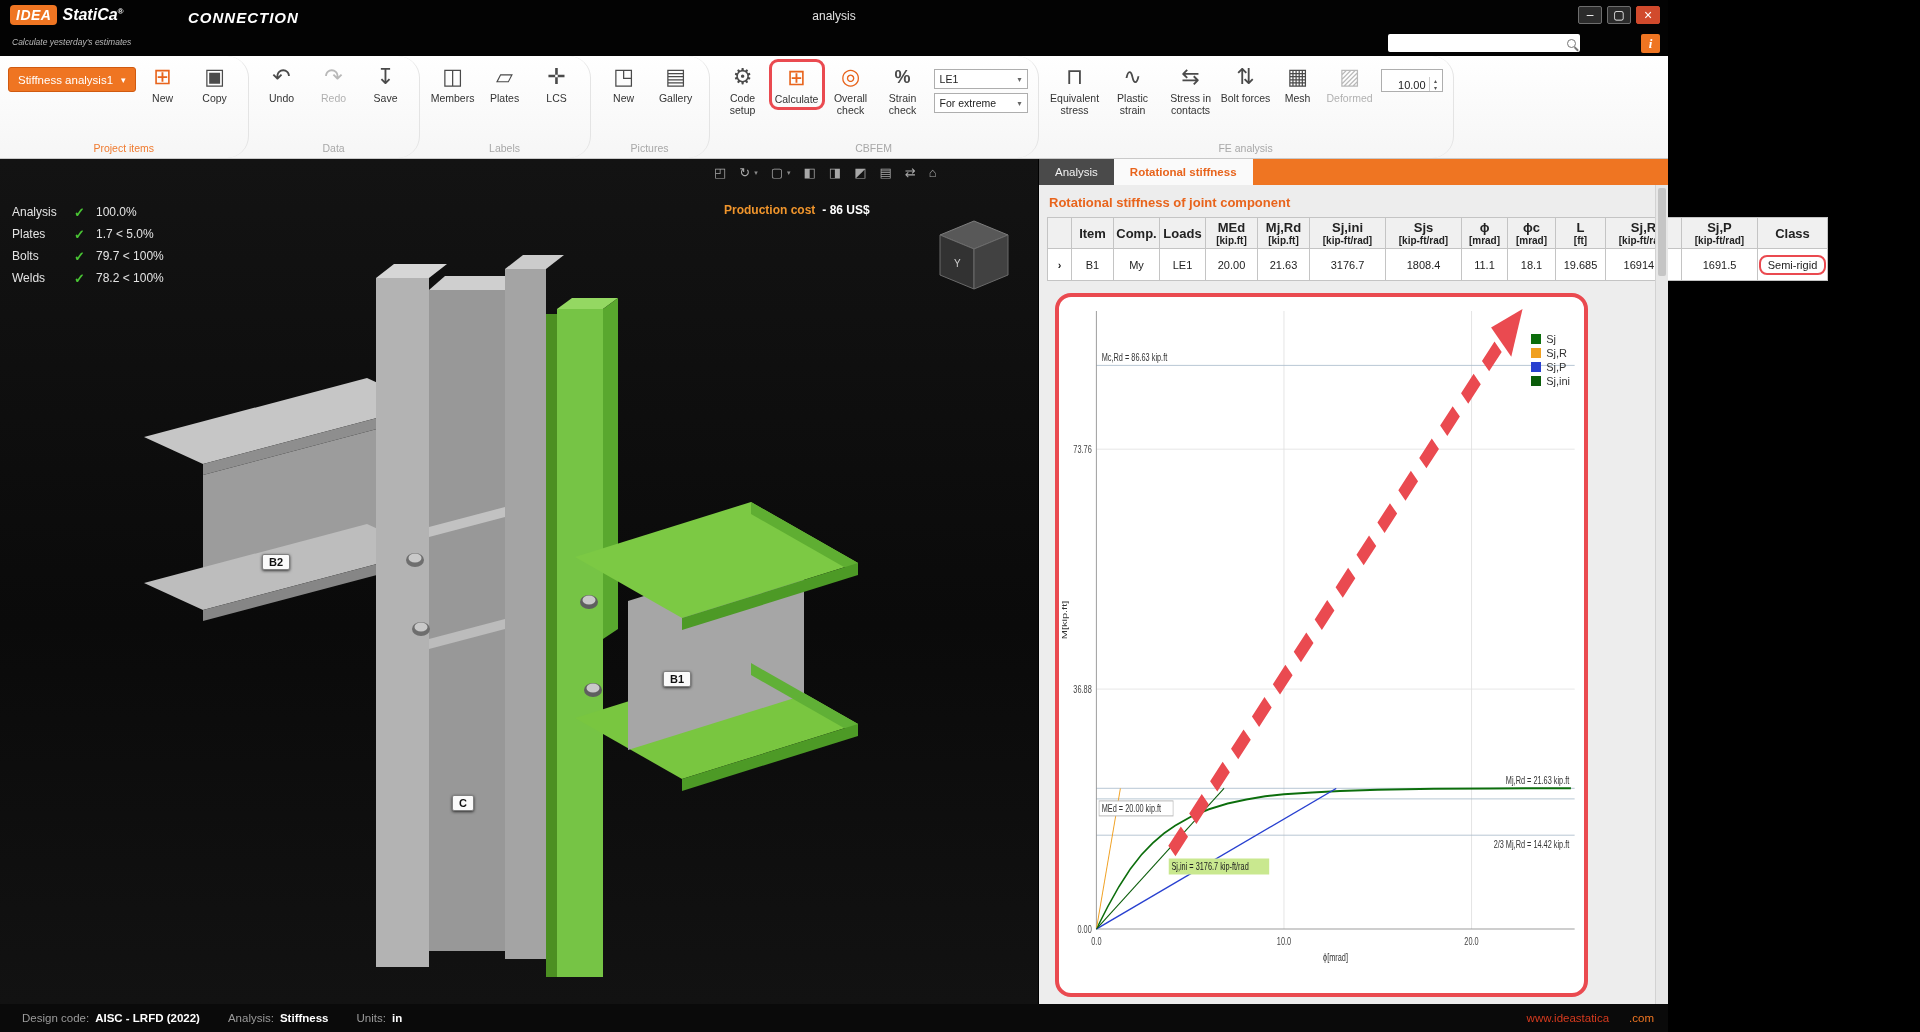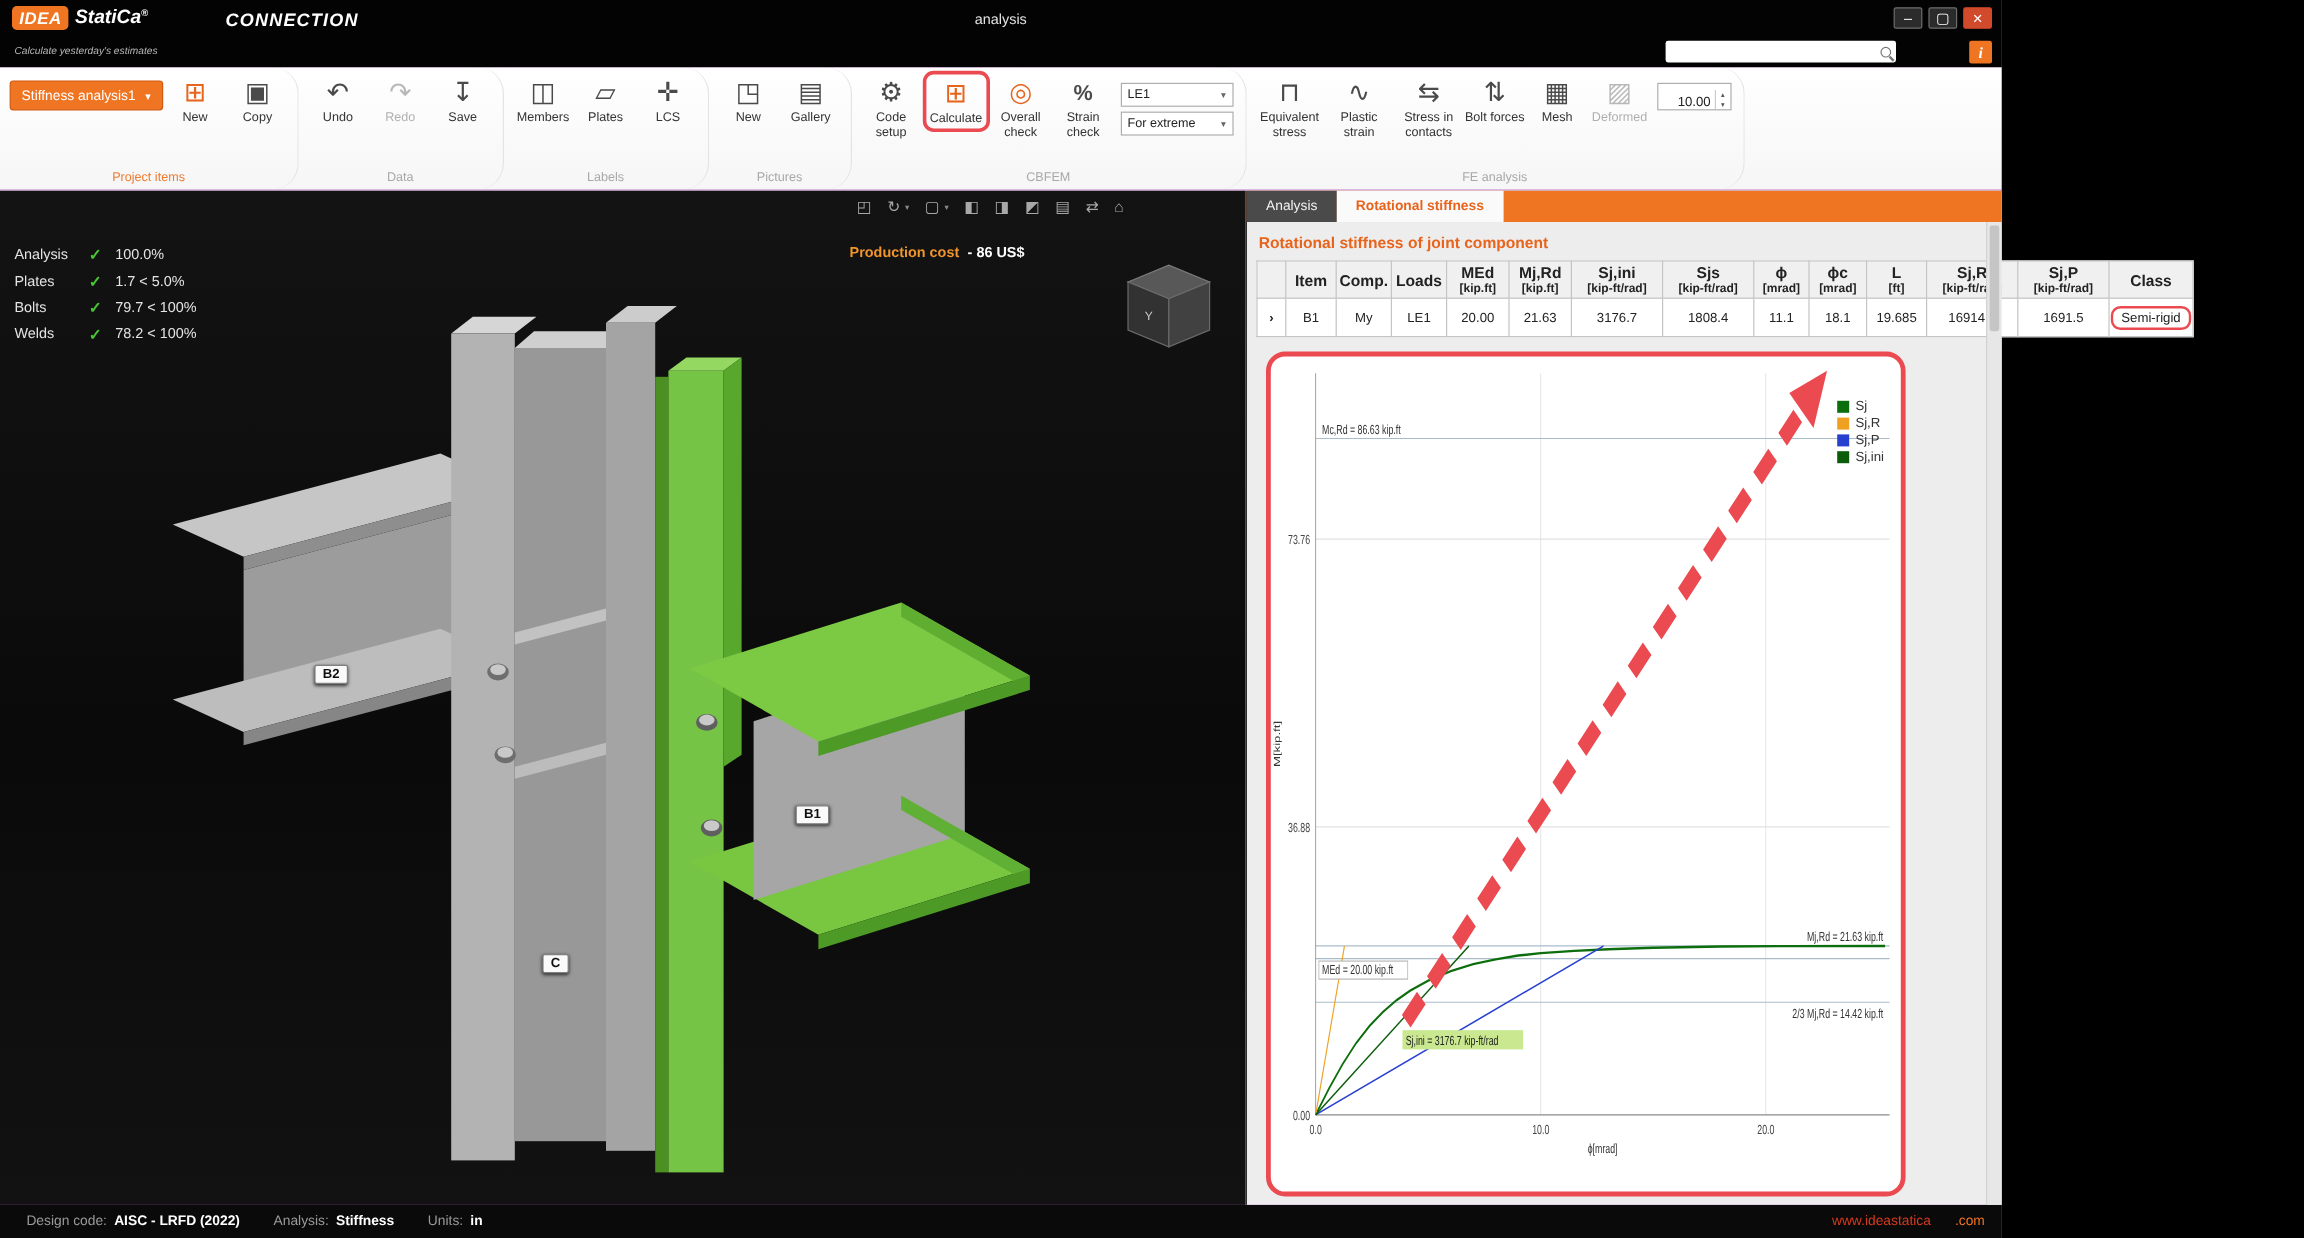--- a/index.html
+++ b/index.html
@@ -52,21 +52,21 @@
   .spinner-arrows { width:13px; border-left:1px solid #ccc; display:flex; flex-direction:column; }
   .spinner-arrows span { flex:1; font-size:6px; color:#555; display:flex; align-items:center; justify-content:center; cursor:default; }
 
   
   .main { flex:1; display:flex; min-height:0; }
   .viewport { position:relative; flex:0 0 1038px; background:linear-gradient(#131313 0%, #0a0a0a 55%, #121212 100%); overflow:hidden; }
   .scene { position:absolute; inset:0; width:100%; height:100%; }
   .vp-toolbar { position:absolute; left:714px; top:6px; display:flex; align-items:center; gap:13px; }
   .vp-icon { font-size:13px; color:#a8a8a8; cursor:default; }
   .vp-caret { font-size:7px; color:#8a8a8a; margin-left:-9px; }
-  .prod-cost { position:absolute; left:708px; top:44px; font-size:12px; display:flex; gap:7px; align-items:flex-start; }
+  .prod-cost { position:absolute; left:724px; top:44px; font-size:12px; display:flex; gap:7px; align-items:flex-start; }
   .prod-label { color:#f0952c; font-weight:bold; }
   .prod-value { color:#fff; font-weight:bold; }
   .status-overlay { position:absolute; left:12px; top:42px; }
   .st-row { display:grid; grid-template-columns:62px 22px auto; align-items:center; height:22px; font-size:12px; }
   .st-label { color:#e4e4e4; }
   .st-check { color:#49c434; font-weight:bold; font-size:13px; }
   .st-val { color:#e4e4e4; }
   .mlabel { position:absolute; background:#fafafa; border:1px solid #808080; border-radius:2px; color:#111; font-size:11px; font-weight:bold; padding:1px 6px; box-shadow:0 1px 3px rgba(0,0,0,.7); }
   .navcube { position:absolute; right:16px; top:50px; width:100px; height:86px; cursor:default; }
 

